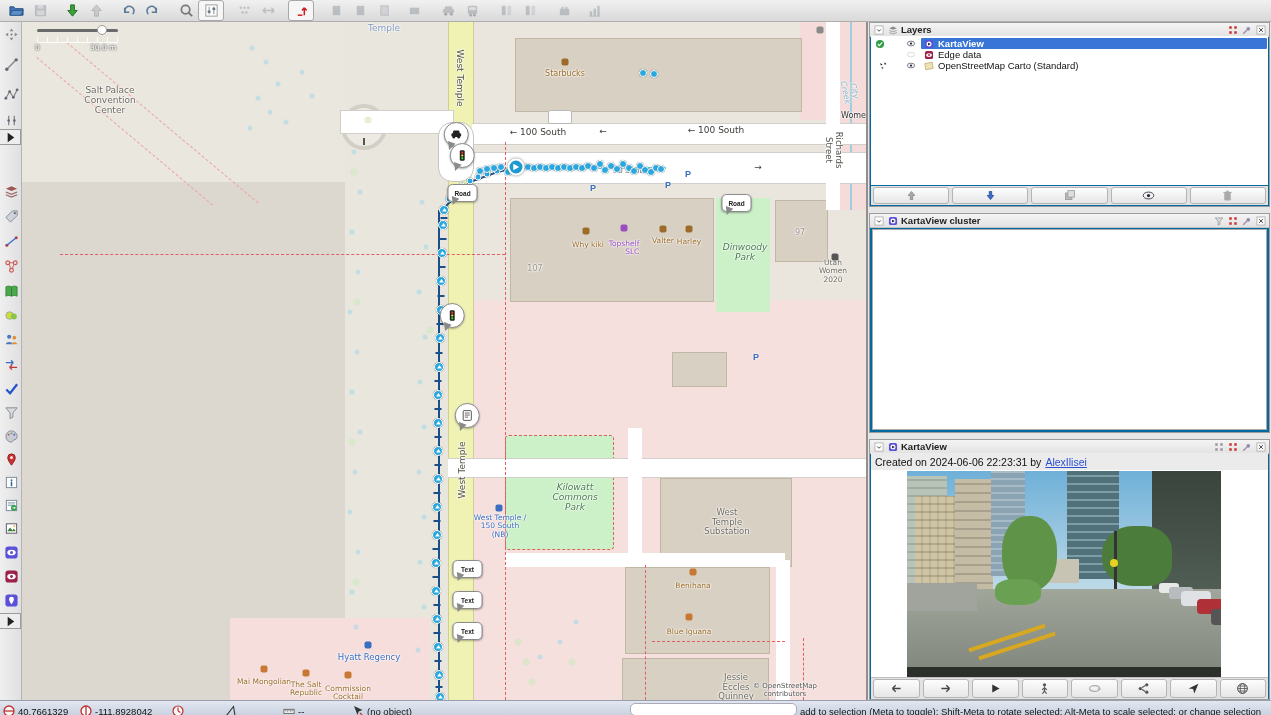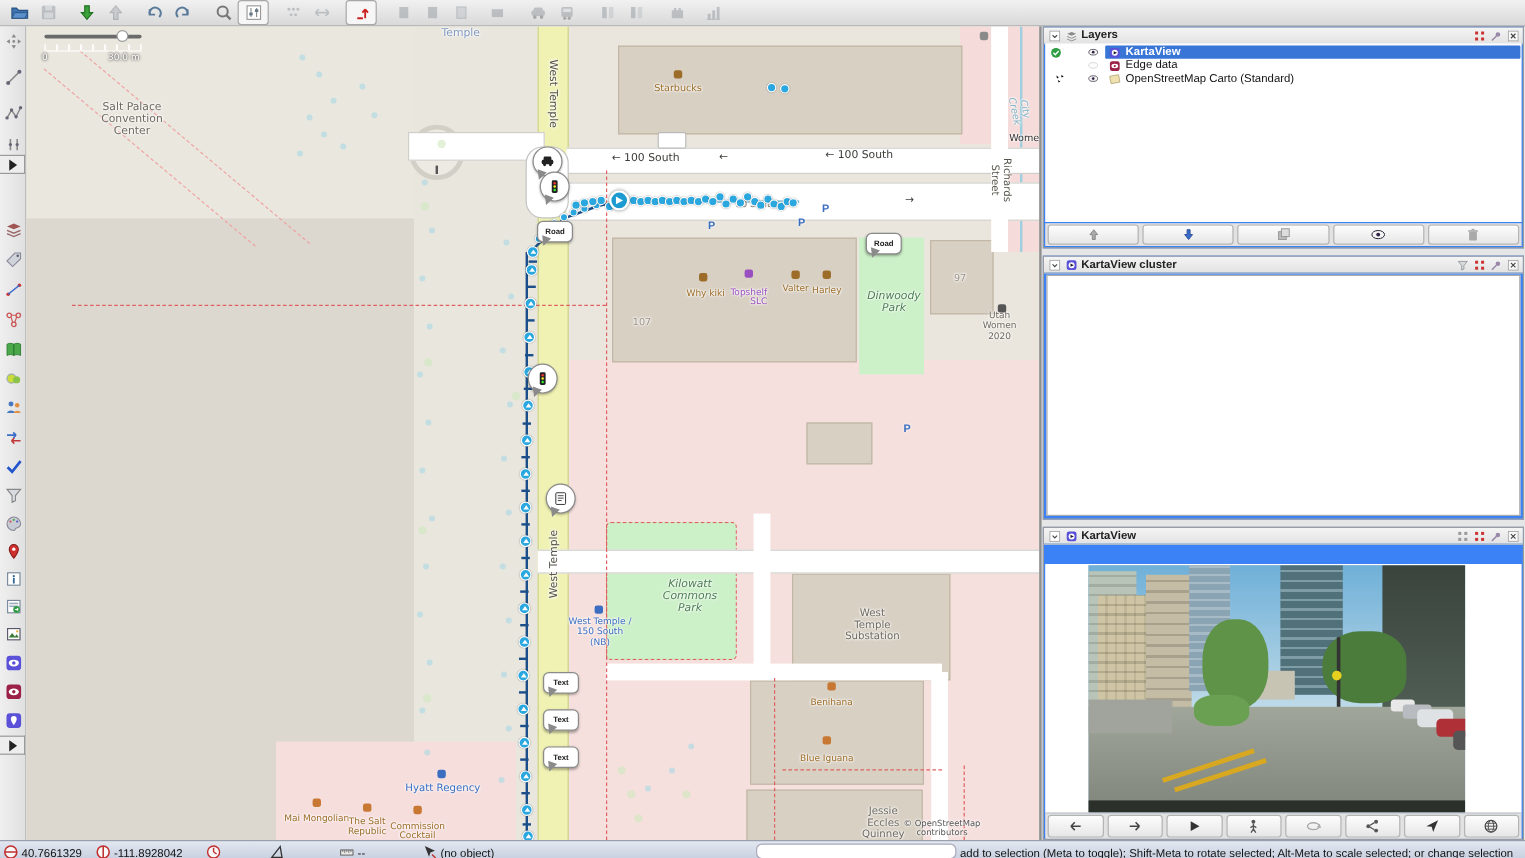--- a/index.html
+++ b/index.html
@@ -33,21 +33,21 @@
   .node.plain{width:7px;height:7px;}
   .bigdot{position:absolute;width:17px;height:17px;border-radius:50%;background:#1d9ad0;border:2px solid #fff;box-shadow:0 0 3px rgba(0,0,0,.5);transform:translate(-50%,-50%);box-sizing:border-box;display:flex;align-items:center;justify-content:center;}
   .bigdot svg{width:9px;height:9px;}
   .tick{position:absolute;width:7px;height:2px;background:#1a4f8a;transform:translate(-50%,-50%);}
   .speck{position:absolute;border-radius:50%;opacity:.6;transform:translate(-50%,-50%);}
   .dashv{position:absolute;border-left:1.5px dashed #e06060;}
   .dashh{position:absolute;border-top:1.5px dashed #e06060;}
   .dashrot{position:absolute;border-top:1.5px dashed #efa3a3;transform-origin:0 0;}
   .trkseg{position:absolute;height:2px;background:#1a4f8a;transform-origin:0 50%;}
   
-  .panel{position:absolute;left:869px;width:401px;background:#3b82f6;border:1px solid #9c9c9c;box-sizing:border-box;}
+  .panel{position:absolute;left:869px;width:401px;background:#0369a1;border:1px solid #9c9c9c;box-sizing:border-box;}
   .phead{height:13px;display:flex;align-items:center;gap:3px;padding:0 3px;background:linear-gradient(#f4f4f4,#e3e3e3);border-bottom:1px solid #c2c2c2;font-size:9.5px;font-weight:bold;color:#222;}
   .phead .sp{flex:1;}
   .hicon{width:11px;height:11px;display:flex;align-items:center;justify-content:center;flex:0 0 auto;}
   .hicon svg{width:10px;height:10px;}
   .lrow{position:absolute;left:1px;right:1px;height:11px;font-size:9.5px;}
   .lrow .cell{position:absolute;top:0;height:11px;display:flex;align-items:center;}
   .selbar{position:absolute;left:50px;right:1px;top:0;bottom:0;background:#3875d7;border-radius:1px;}
   .lfoot{position:absolute;left:1px;right:1px;bottom:1px;height:19px;background:#e2e2e2;display:flex;gap:3px;padding:1px 2px;box-sizing:border-box;}
   .pbtn{flex:1;background:linear-gradient(#fdfdfd,#e6e6e6);border:1px solid #b5b5b5;border-radius:3px;display:flex;align-items:center;justify-content:center;}
   .pbtn svg{width:13px;height:13px;}
@@ -947,20 +947,24 @@
             <path d="M2 14l6-6" stroke="#98a" stroke-width="2"></path>
           </svg>
         </span>
       <span class="hicon">
           <svg viewBox="0 0 16 16">
             <rect x="1.5" y="1.5" width="13" height="13" fill="#f8f8f8" stroke="#999"></rect>
             <path d="M5 5l6 6M11 5l-6 6" stroke="#444" stroke-width="1.5"></path>
           </svg>
         </span>
     </div>
+    <div id="kv-info">
+      <span>Created on 2024-06-06 22:23:31 by</span>
+      <a href="#" style="color:#2a4fd0;">AlexIlisei</a>
+    </div>
     <div id="kv-photo-area">
       <div id="kv-photo">
         <div class="ph" style="left:0;top:0;width:314px;height:125px;background:linear-gradient(#6fb0d8,#c2dce8);"></div>
         <div class="ph" style="left:0;top:5px;width:40px;height:115px;background:#b8c4b8;background-image:repeating-linear-gradient(0deg,transparent 0 6px,rgba(0,0,0,.12) 6px 8px);"></div>
         <div class="ph" style="left:8px;top:25px;width:42px;height:95px;background:#cfc5a4;background-image:repeating-linear-gradient(0deg,transparent 0 6px,rgba(0,0,0,.14) 6px 8px),repeating-linear-gradient(90deg,transparent 0 6px,rgba(0,0,0,.08) 6px 8px);"></div>
         <div class="ph" style="left:48px;top:8px;width:38px;height:112px;background:#c4bca4;background-image:repeating-linear-gradient(0deg,transparent 0 7px,rgba(0,0,0,.15) 7px 9px);"></div>
         <div class="ph" style="left:84px;top:0;width:34px;height:105px;background:#8aa4b4;background-image:repeating-linear-gradient(0deg,transparent 0 5px,rgba(255,255,255,.25) 5px 7px);"></div>
         <div class="ph" style="left:160px;top:0;width:52px;height:108px;background:#50707a;background-image:repeating-linear-gradient(0deg,transparent 0 6px,rgba(180,210,220,.45) 6px 8px);"></div>
         <div class="ph" style="left:128px;top:88px;width:44px;height:24px;background:#c8c4b4;"></div>
         <div class="ph" style="left:268px;top:0;width:46px;height:45px;background:#86a86a;border-bottom-left-radius:40px;"></div>

